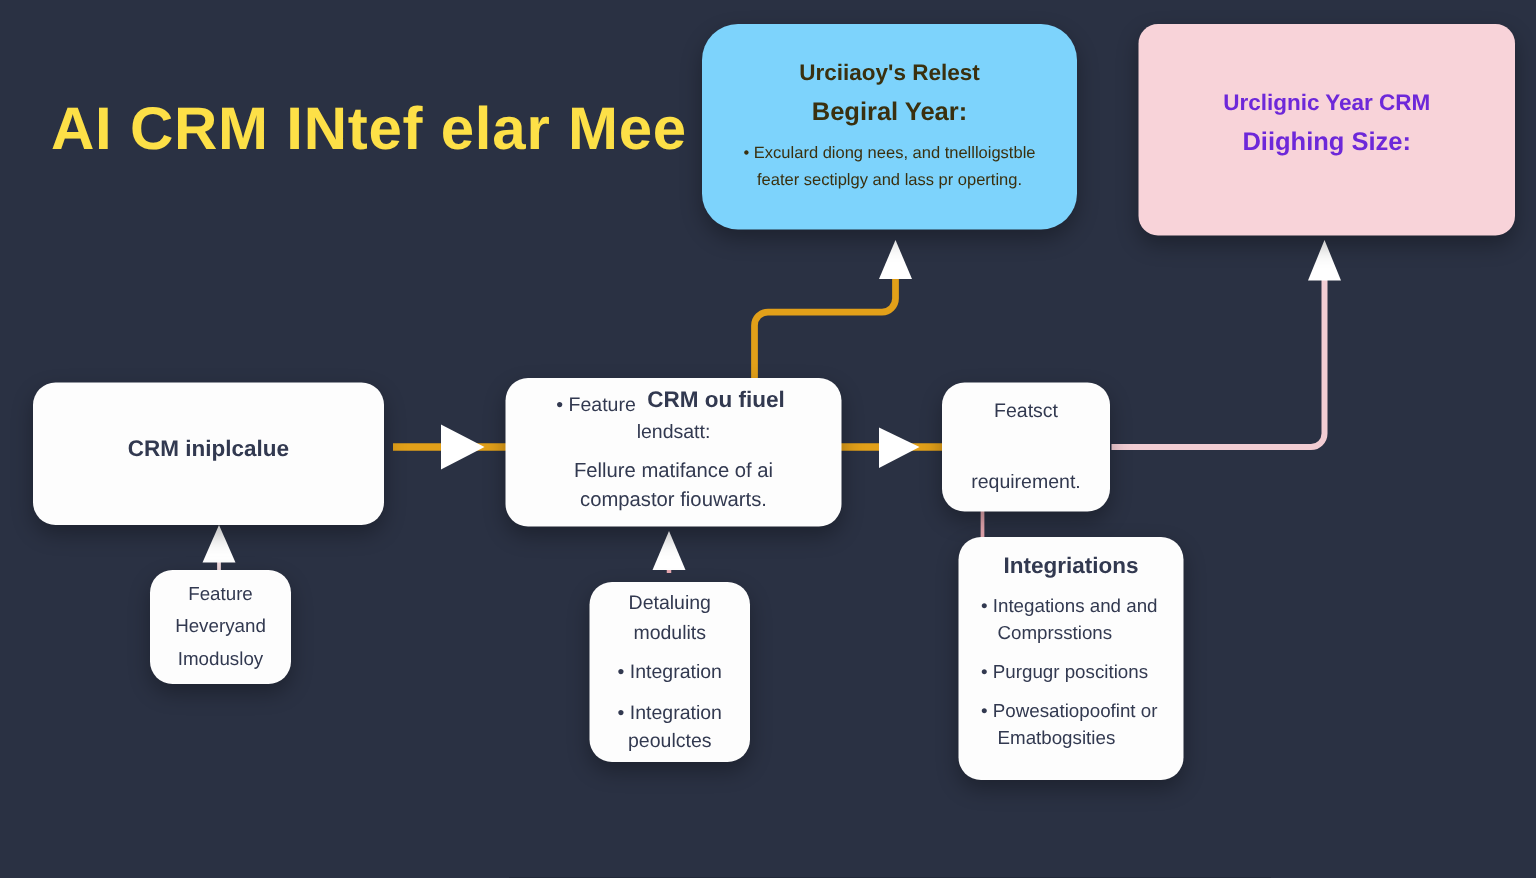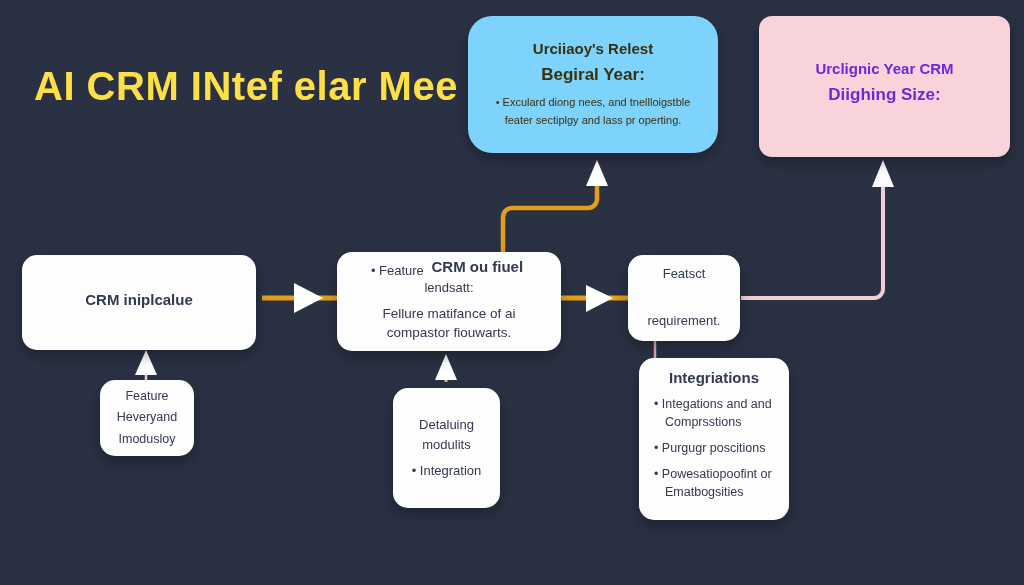--- a/index.html
+++ b/index.html
@@ -99,20 +99,21 @@
 
   <div class="card" style="left:100px; top:380px; width:94px; height:76px; padding:5px;">
     <div class="tiny-line">Feature</div>
     <div class="tiny-line">Heveryand</div>
     <div class="tiny-line">Imodusloy</div>
   </div>
 
   <div class="card" style="left:393px; top:388px; width:107px; height:120px; padding:6px 2px;">
     <div class="detaluing-title">Detaluing modulits</div>
     <div class="center-bullet">• Integration</div>
+    <div class="center-bullet">• Integration peoulctes</div>
   </div>
 
   <div class="card" style="left:639px; top:358px; width:150px; height:162px; padding:10px 4px;">
     <div class="list-title">Integriations</div>
     <div class="list-item">• Integations and and Comprsstions</div>
     <div class="list-item">• Purgugr poscitions</div>
     <div class="list-item">• Powesatiopoofint or Ematbogsities</div>
   </div>
 
 </div>

